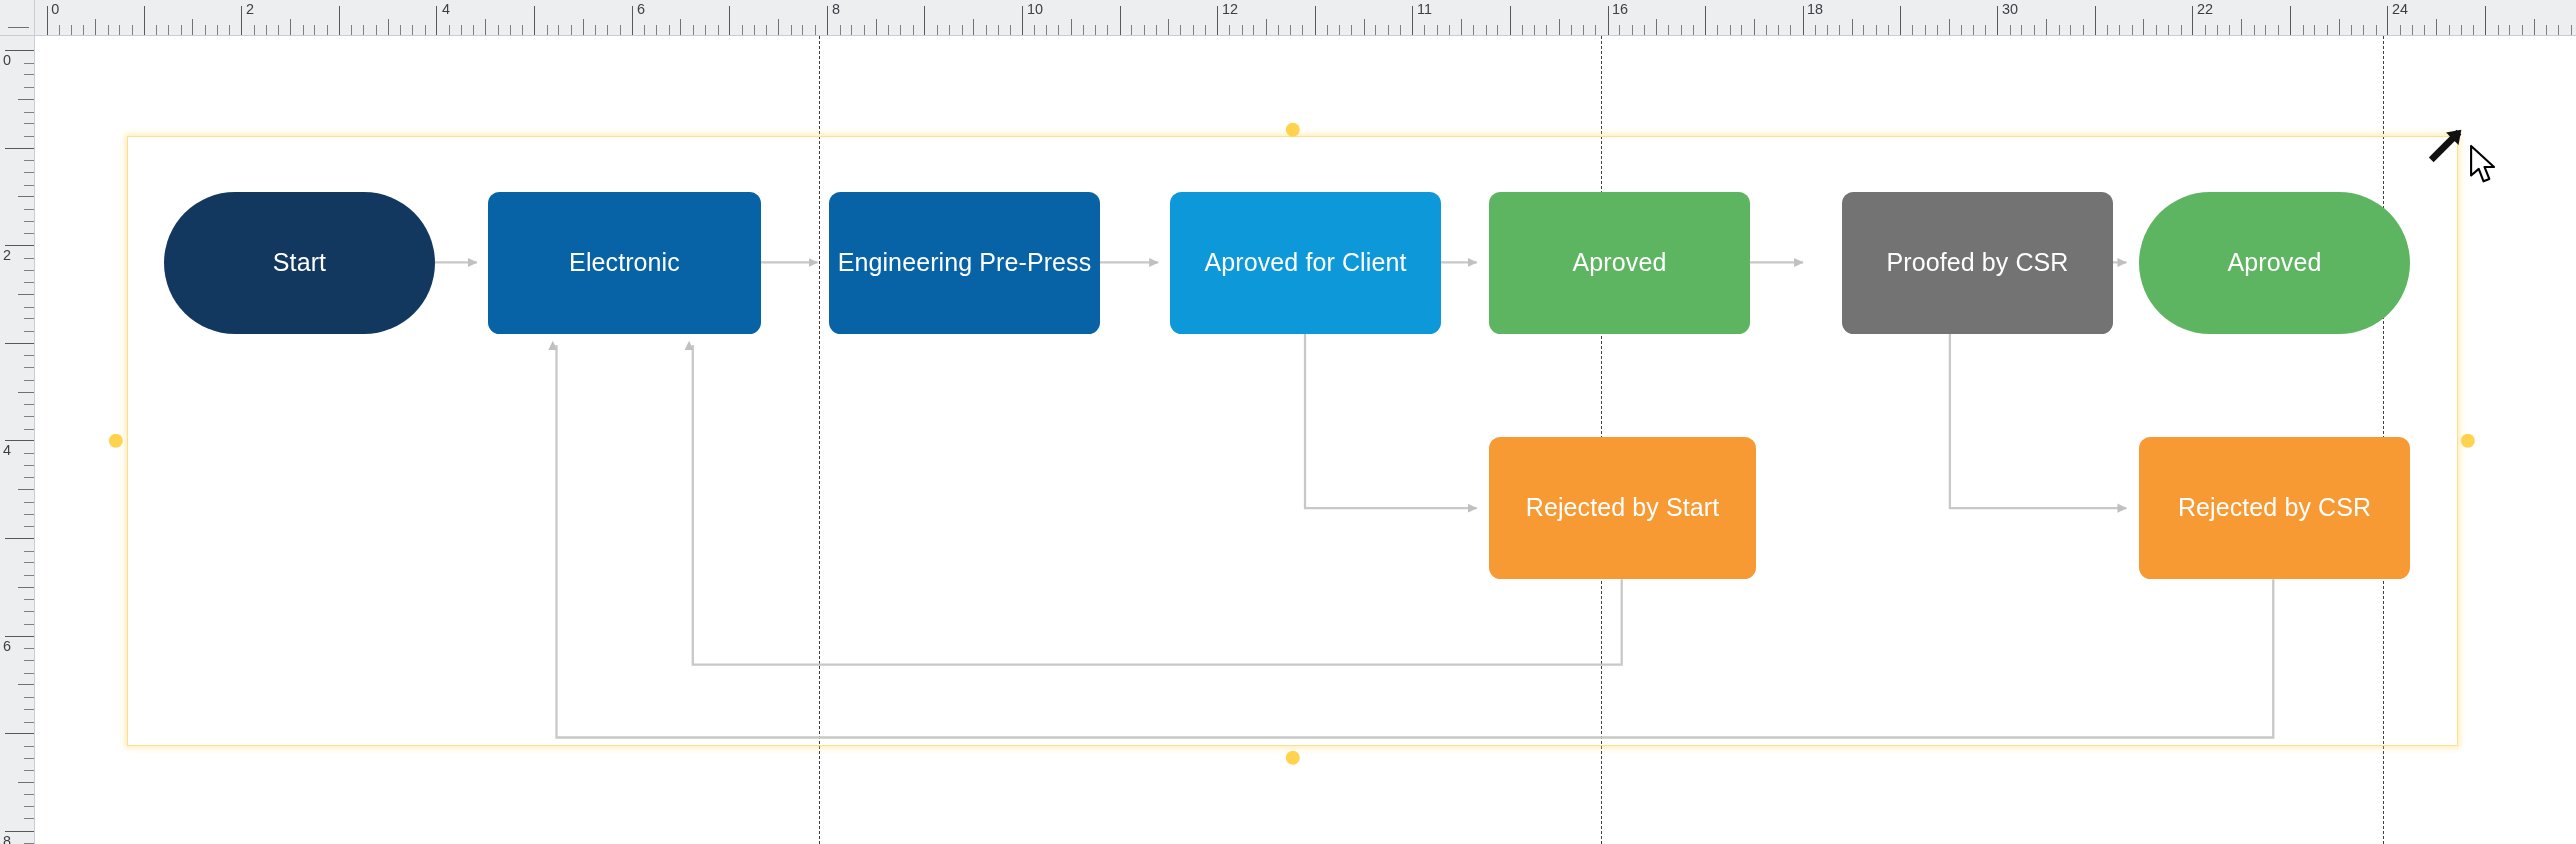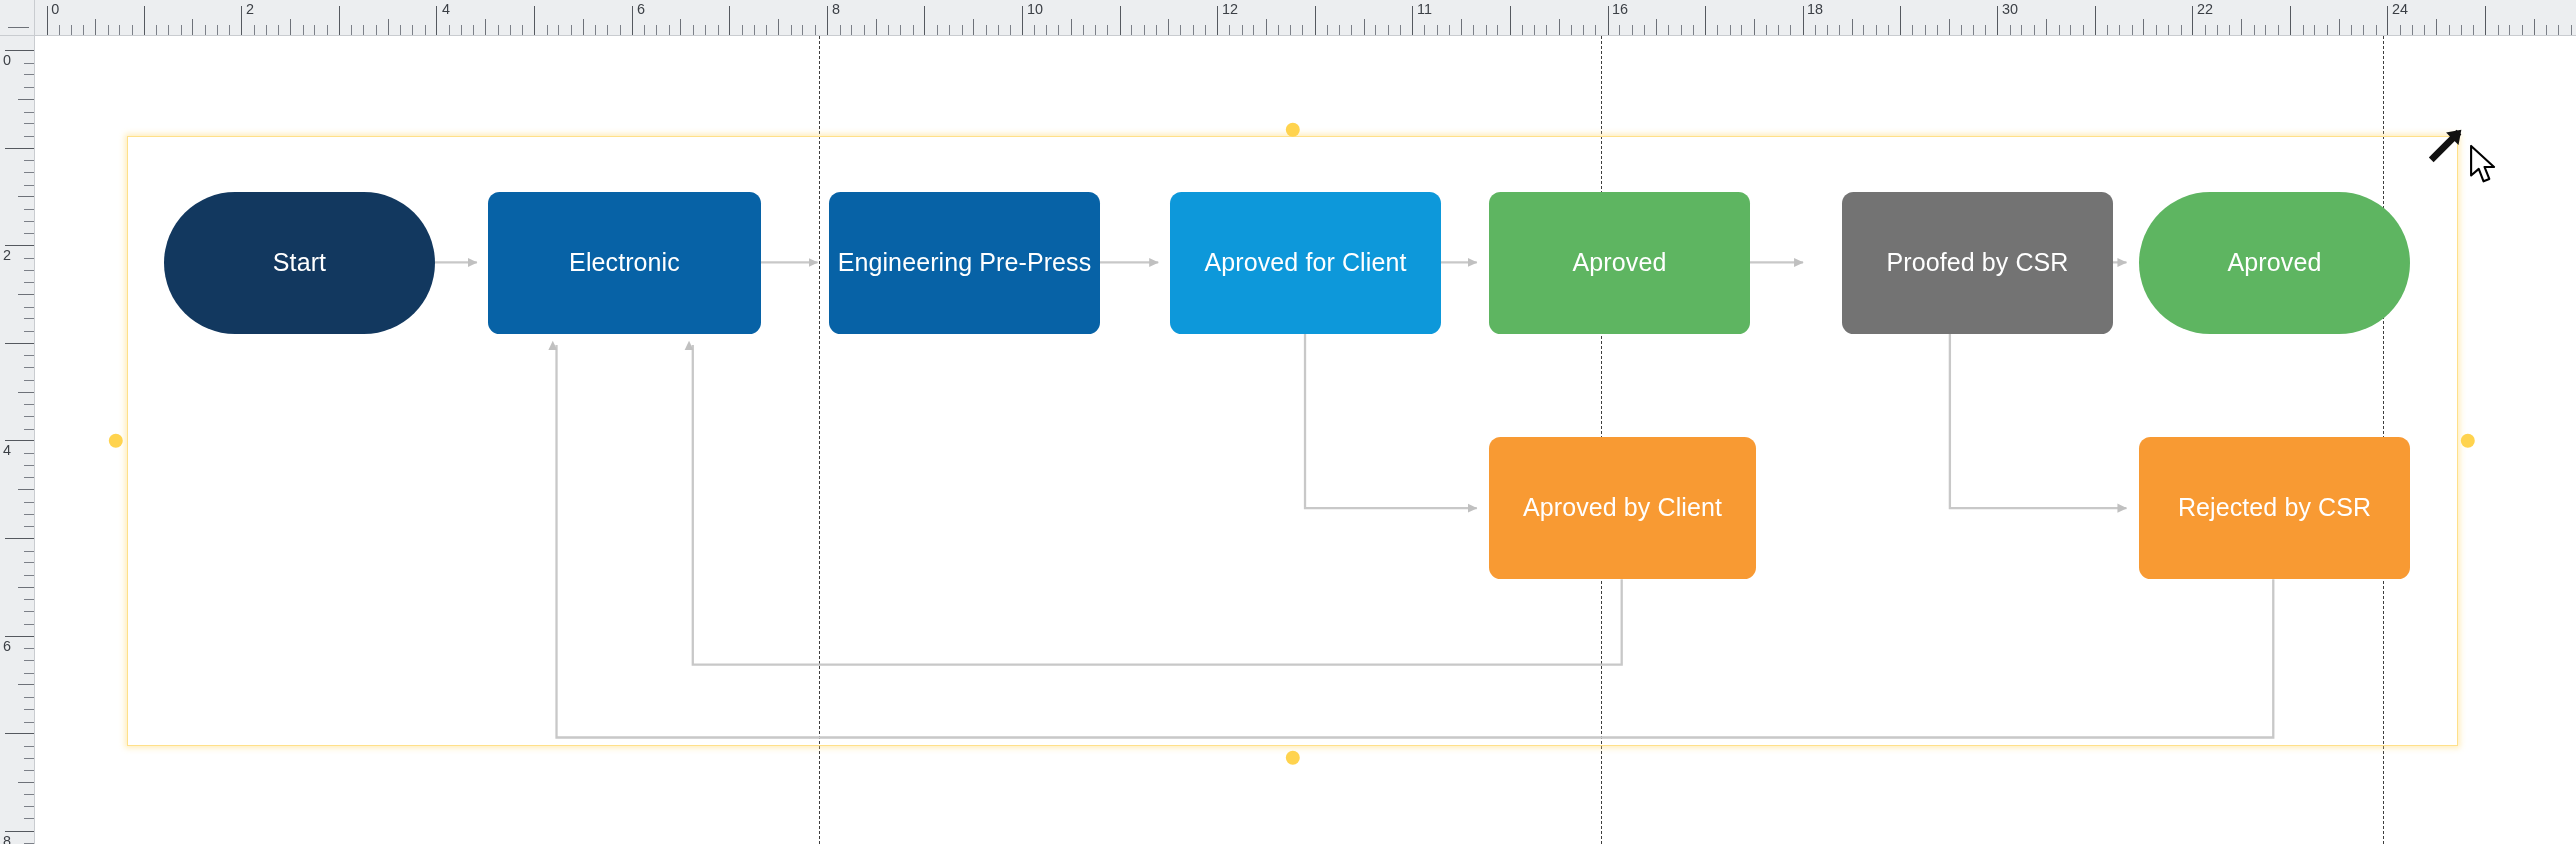--- a/index.html
+++ b/index.html
@@ -514,21 +514,21 @@
         <div class="node rect" style="left: 1454px; top: 156px; width: 261px; height: 142px; background: rgb(94, 181, 97);">
           <span>Aproved</span>
         </div>
         <div class="node rect" style="left: 1780px; top: 156px; width: 271px; height: 142px; background: #737373; margin-left: 27px;">
           <span>Proofed by CSR</span>
         </div>
         <div class="node pill" style="left: 2104px; top: 156px; width: 271px; height: 142px; background: rgb(94, 181, 97);">
           <span>Aproved</span>
         </div>
         <div class="node rect" style="left: 1454px; top: 401px; width: 267px; height: 142px; background: rgb(248, 154, 51);">
-          <span>Aproved by Client</span>
+          <span>Rejected by Start</span>
         </div>
         <div class="node rect" style="left: 2104px; top: 401px; width: 271px; height: 142px; background: rgb(248, 154, 51);">
           <span>Rejected by CSR</span>
         </div>
       </div>
 
     <div id="selection">
         <div class="sel-frame" style="left: 92px; top: 100px; width: 2331px; height: 610px; border-color: rgb(255, 224, 138);"></div>
         <div class="sel-dot" style="left: 1258px; top: 94px; background: rgb(255, 211, 78);"></div>
         <div class="sel-dot" style="left: 81px; top: 405px; background: rgb(255, 211, 78);"></div>

